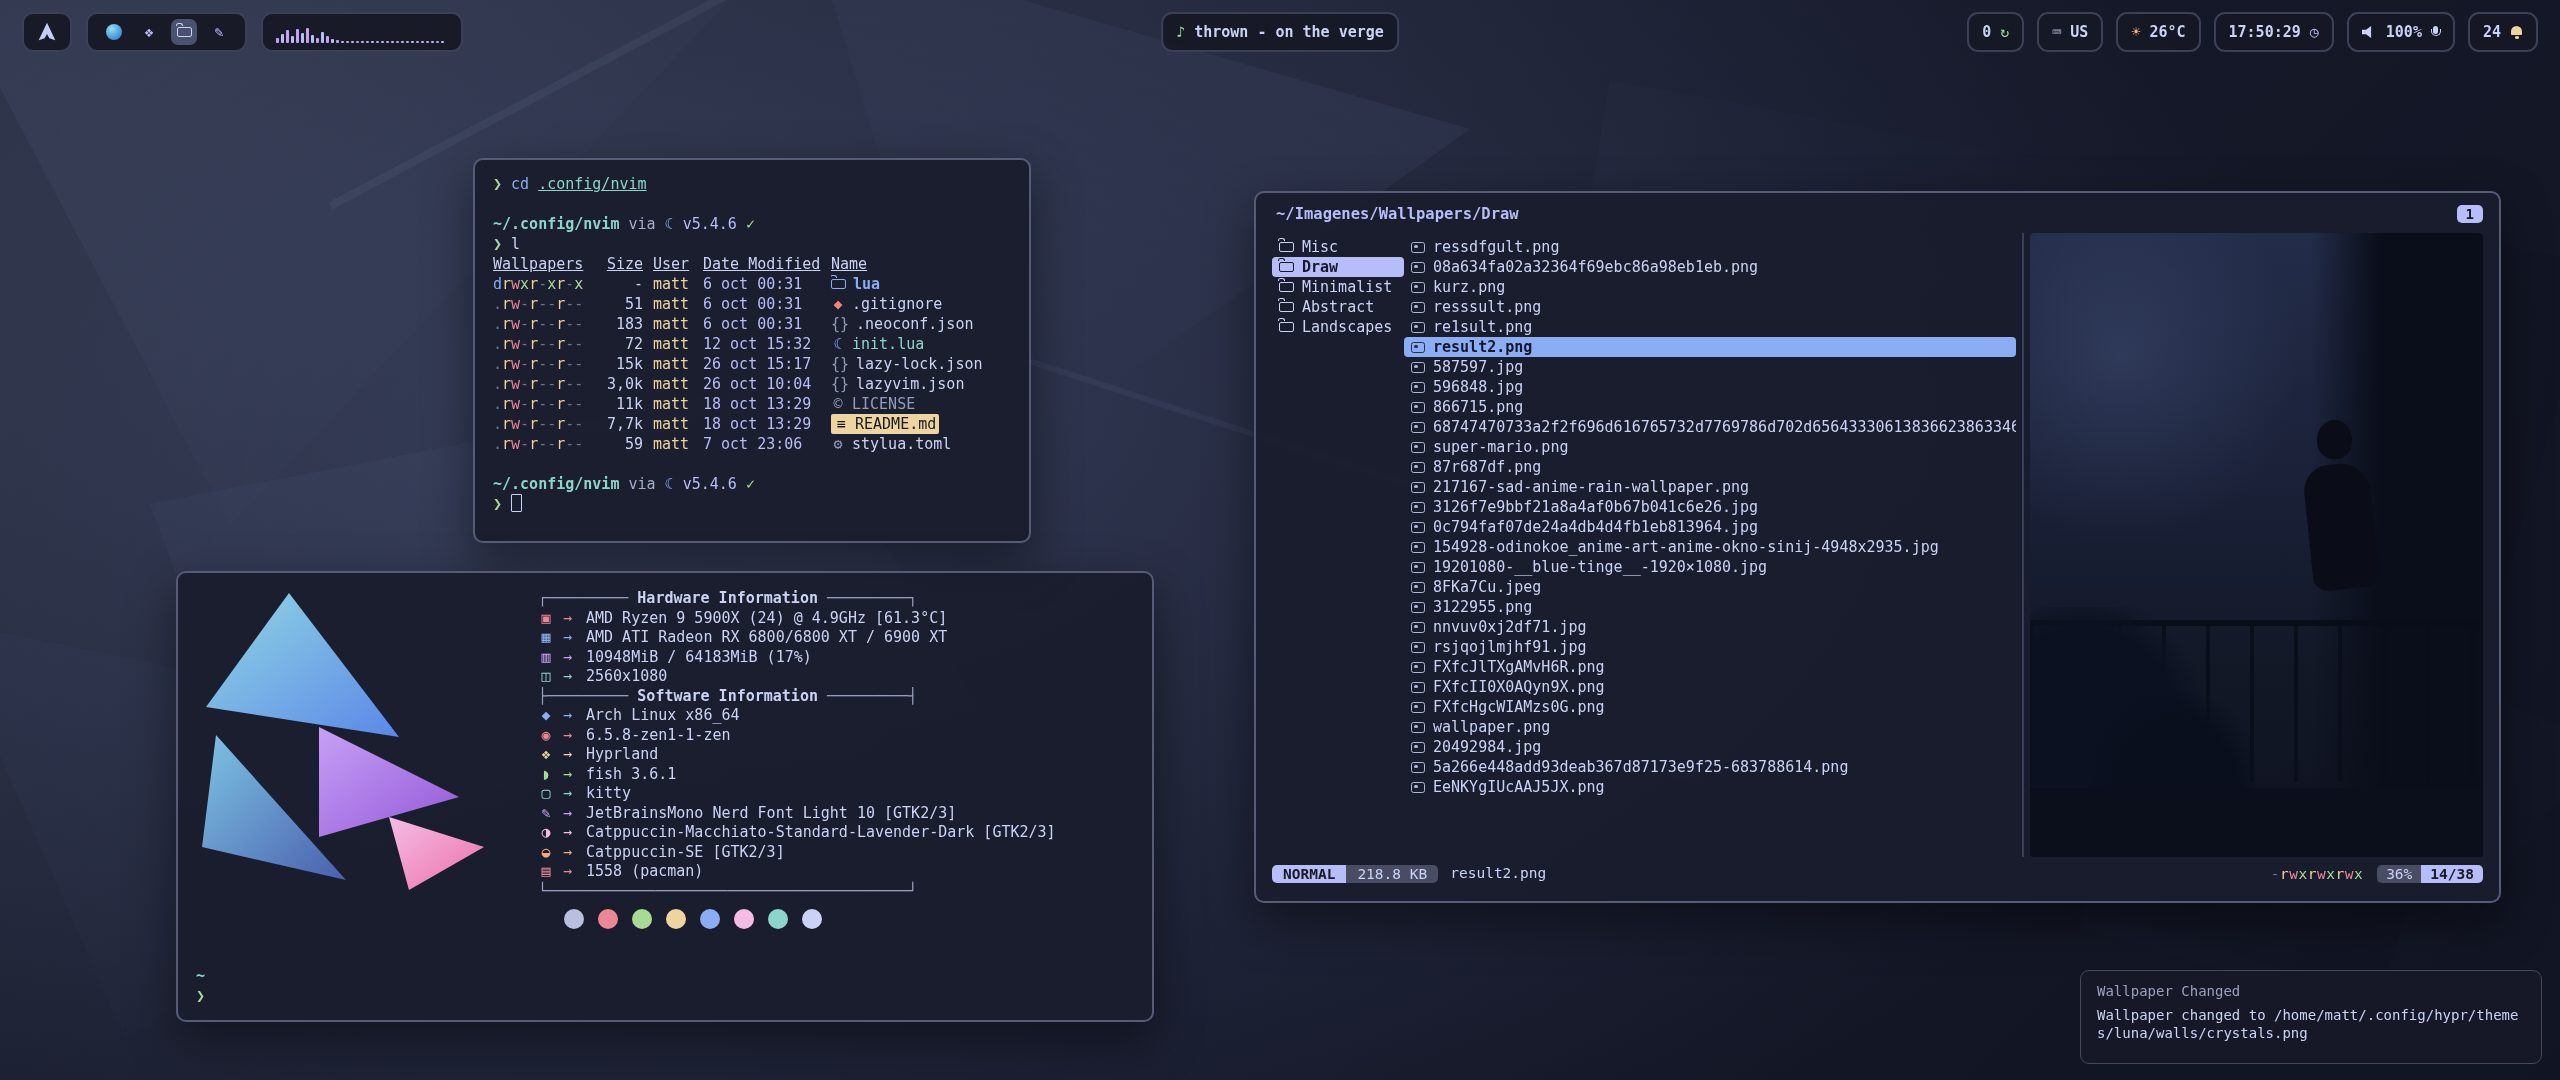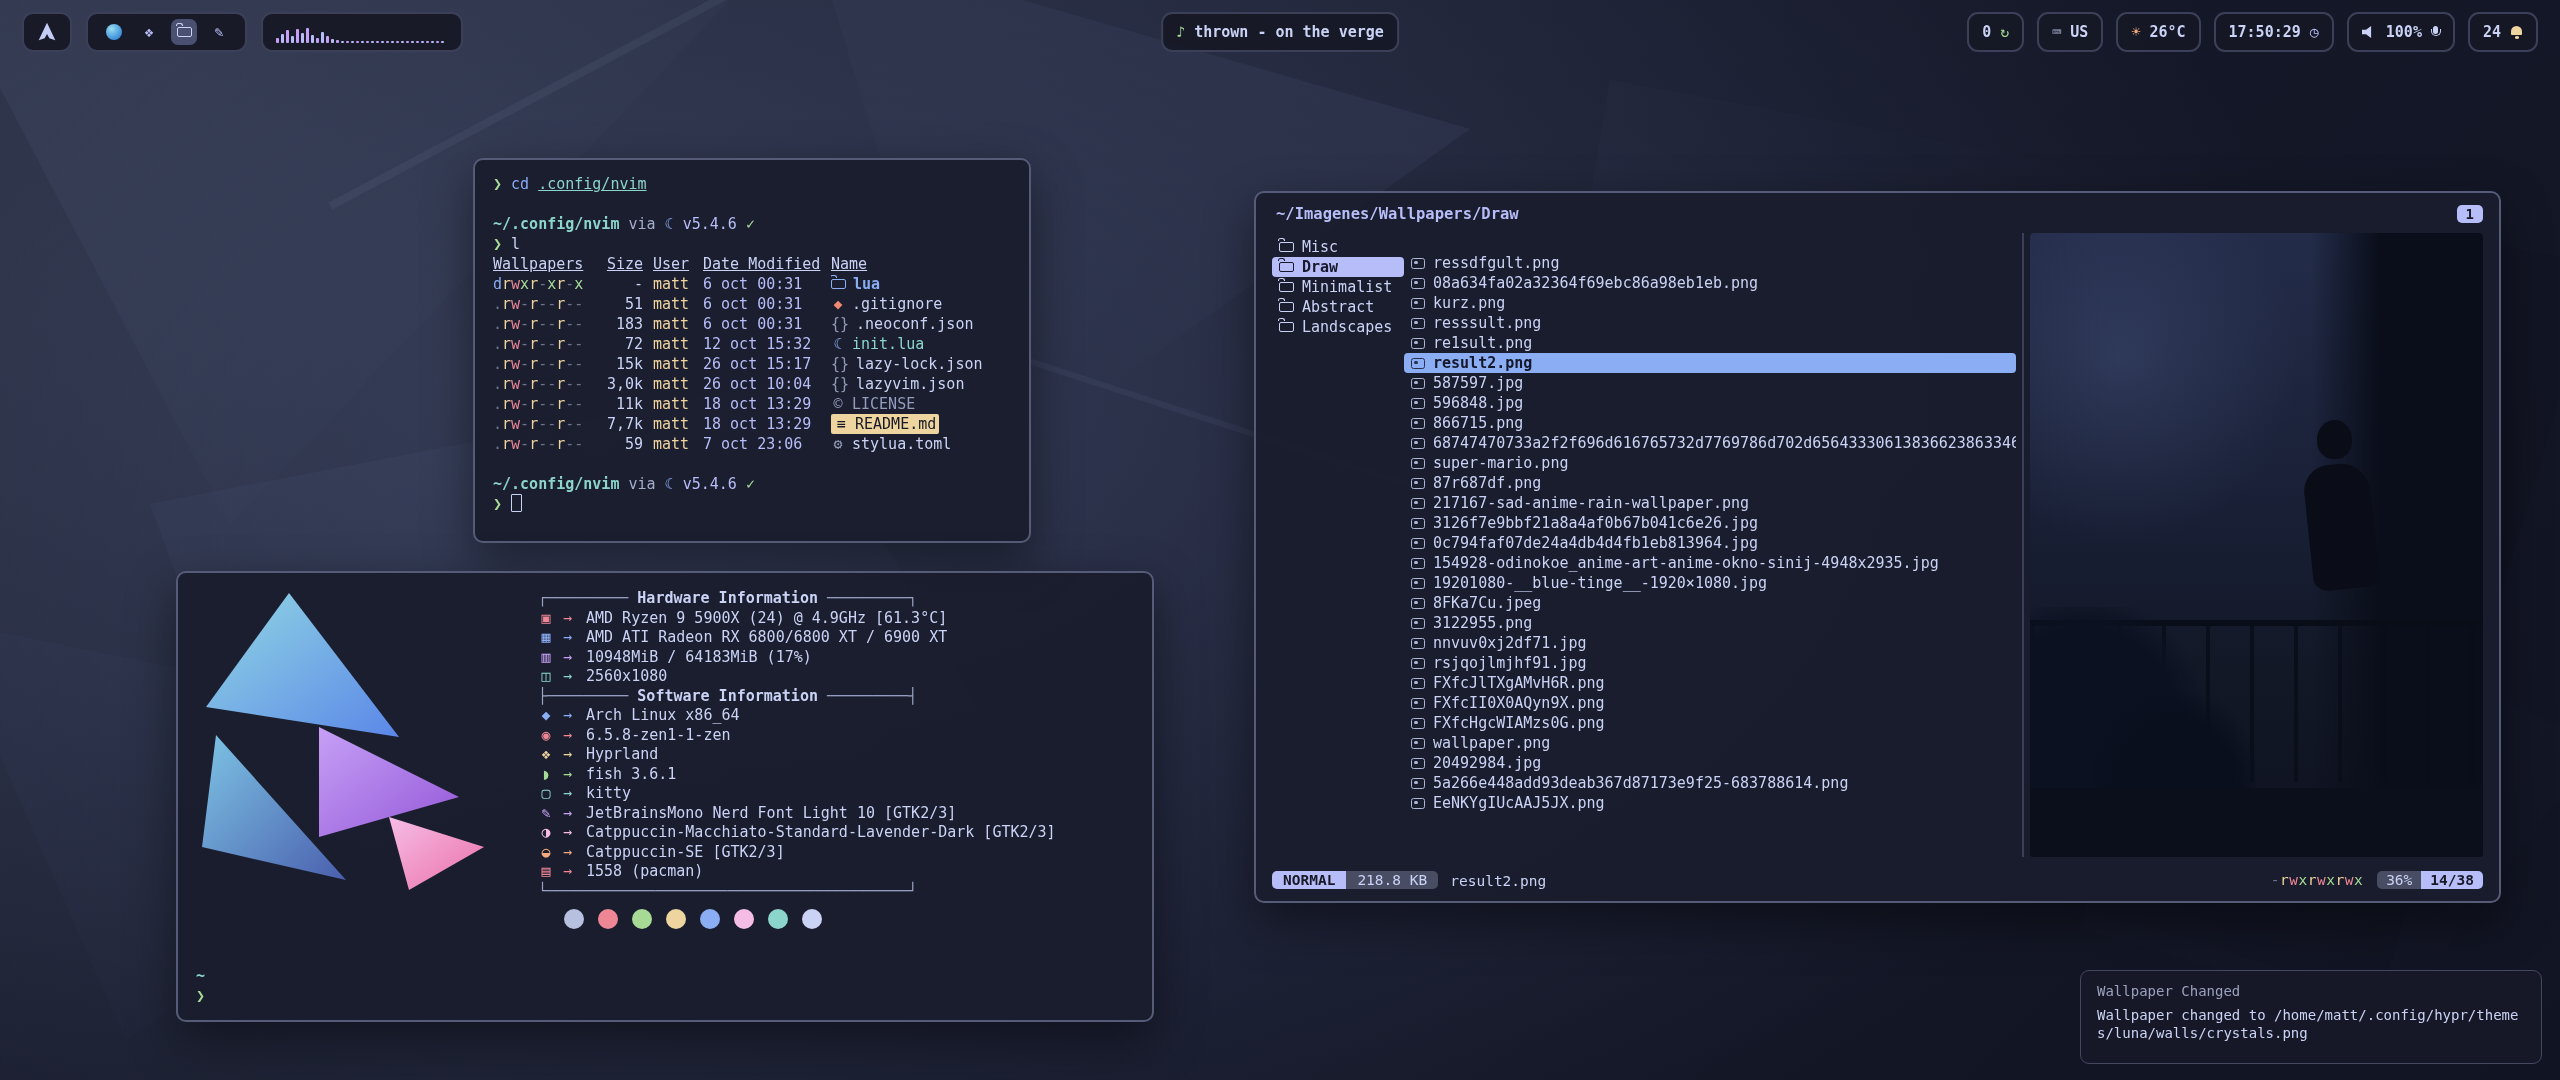--- a/index.html
+++ b/index.html
@@ -67,39 +67,39 @@
   .palette{display:flex;gap:14px;margin:8px 0 0 26px;}
   .pdot{width:20px;height:20px;border-radius:50%;}
   .fprompt{position:absolute;left:18px;bottom:14px;font-size:15px;line-height:20px;}
   
   .fm{left:1254px;top:191px;width:1247px;height:712px;}
   .fm-header{position:absolute;top:12px;left:20px;right:16px;display:flex;align-items:center;font-size:15.5px;}
   .fm-path{color:#b7bdf8;font-weight:bold;}
   .fm-tab{margin-left:auto;background:#b7bdf8;color:#181926;font-weight:bold;font-size:14px;padding:1px 9px;border-radius:5px;}
   .fm-body{position:absolute;top:40px;bottom:44px;left:16px;right:16px;display:flex;font-size:15px;}
   .fm-dirs{width:132px;padding-top:4px;flex:none;}
-  .fm-files{width:612px;padding-top:4px;flex:none;overflow:hidden;margin-top:16px;}
+  .fm-files{width:612px;padding-top:4px;flex:none;overflow:hidden;}
   .fm-sep{width:2px;background:#3b4058;margin:0 6px;flex:none;}
   .fm-row{display:flex;align-items:center;gap:8px;height:20px;line-height:20px;padding:0 7px;border-radius:4px;color:#cad3f5;white-space:nowrap;overflow:hidden;}
   .dir-active{background:#b7bdf8;color:#181a2c;font-weight:bold;}
   .file-selected{background:#8aadf4;color:#15182a;font-weight:bold;}
   .imgicon{display:inline-block;width:14px;height:11px;border:1.5px solid currentColor;border-radius:2.5px;position:relative;flex:none;opacity:.85;box-sizing:border-box;}
   .imgicon::after{content:'';position:absolute;left:2px;top:2px;width:3.5px;height:3.5px;border-radius:50%;background:currentColor;}
   .fm-preview{flex:1;position:relative;overflow:hidden;border-radius:4px;background:#10141f;}
   .pv-sky{position:absolute;inset:0;background:linear-gradient(180deg,#232c49 0%,#1a2138 40%,#131827 70%,#0e1220 100%);}
   .pv-glow{position:absolute;left:-20%;top:-10%;width:80%;height:60%;background:radial-gradient(ellipse,rgba(120,140,200,.18),transparent 70%);}
   .pv-building{position:absolute;right:0;top:0;width:38%;height:100%;background:linear-gradient(90deg,rgba(8,11,20,0),#0a0e1a 40%);}
   .pv-girl-body{position:absolute;right:24%;top:37%;width:66px;height:125px;background:#0a0d17;border-radius:26px 30px 12px 14px;transform:rotate(-6deg);}
   .pv-girl-head{position:absolute;right:29%;top:30%;width:35px;height:39px;background:#0a0d17;border-radius:50% 50% 45% 45%;}
   .pv-rail{position:absolute;left:0;right:0;top:62%;height:6px;background:#090d18;}
   .pv-posts{position:absolute;left:0;right:0;top:62%;height:26%;background:repeating-linear-gradient(90deg,#090d18 0 4px,transparent 4px 44px);opacity:.85;}
   .pv-plant1{position:absolute;left:-6%;bottom:4%;width:44%;height:36%;background:radial-gradient(ellipse at 40% 60%,#0c1122 60%,transparent 78%);}
   .pv-plant2{position:absolute;left:14%;bottom:-6%;width:36%;height:32%;background:radial-gradient(ellipse,#0a0f1e 55%,transparent 78%);}
   .pv-floor{position:absolute;left:0;right:0;bottom:0;height:11%;background:#0b0f1c;}
-  .fm-status{position:absolute;left:16px;right:16px;bottom:12px;height:24px;display:flex;align-items:flex-end;font-size:14.5px;}
+  .fm-status{position:absolute;left:16px;right:16px;bottom:12px;height:24px;display:flex;align-items:flex-start;font-size:14.5px;}
   .st-mode{background:#b7bdf8;color:#181926;font-weight:bold;padding:1px 11px;border-radius:5px 0 0 5px;}
   .st-size{background:#494d64;color:#cad3f5;padding:1px 11px;border-radius:0 5px 5px 0;}
   .st-file{margin-left:12px;color:#cad3f5;}
   .st-right{margin-left:auto;display:flex;align-items:center;}
   .st-perms{letter-spacing:.5px;}
   .st-pct{background:#494d64;color:#cad3f5;padding:1px 9px;border-radius:5px 0 0 5px;margin-left:14px;}
   .st-pos{background:#b7bdf8;color:#181926;font-weight:bold;padding:1px 9px;border-radius:0 5px 5px 0;}
   
   .notif{position:absolute;left:2080px;top:970px;width:462px;height:94px;background:rgba(23,25,39,.97);
          border:1.5px solid #44485f;border-radius:9px;padding:12px 16px;box-sizing:border-box;z-index:30;}

